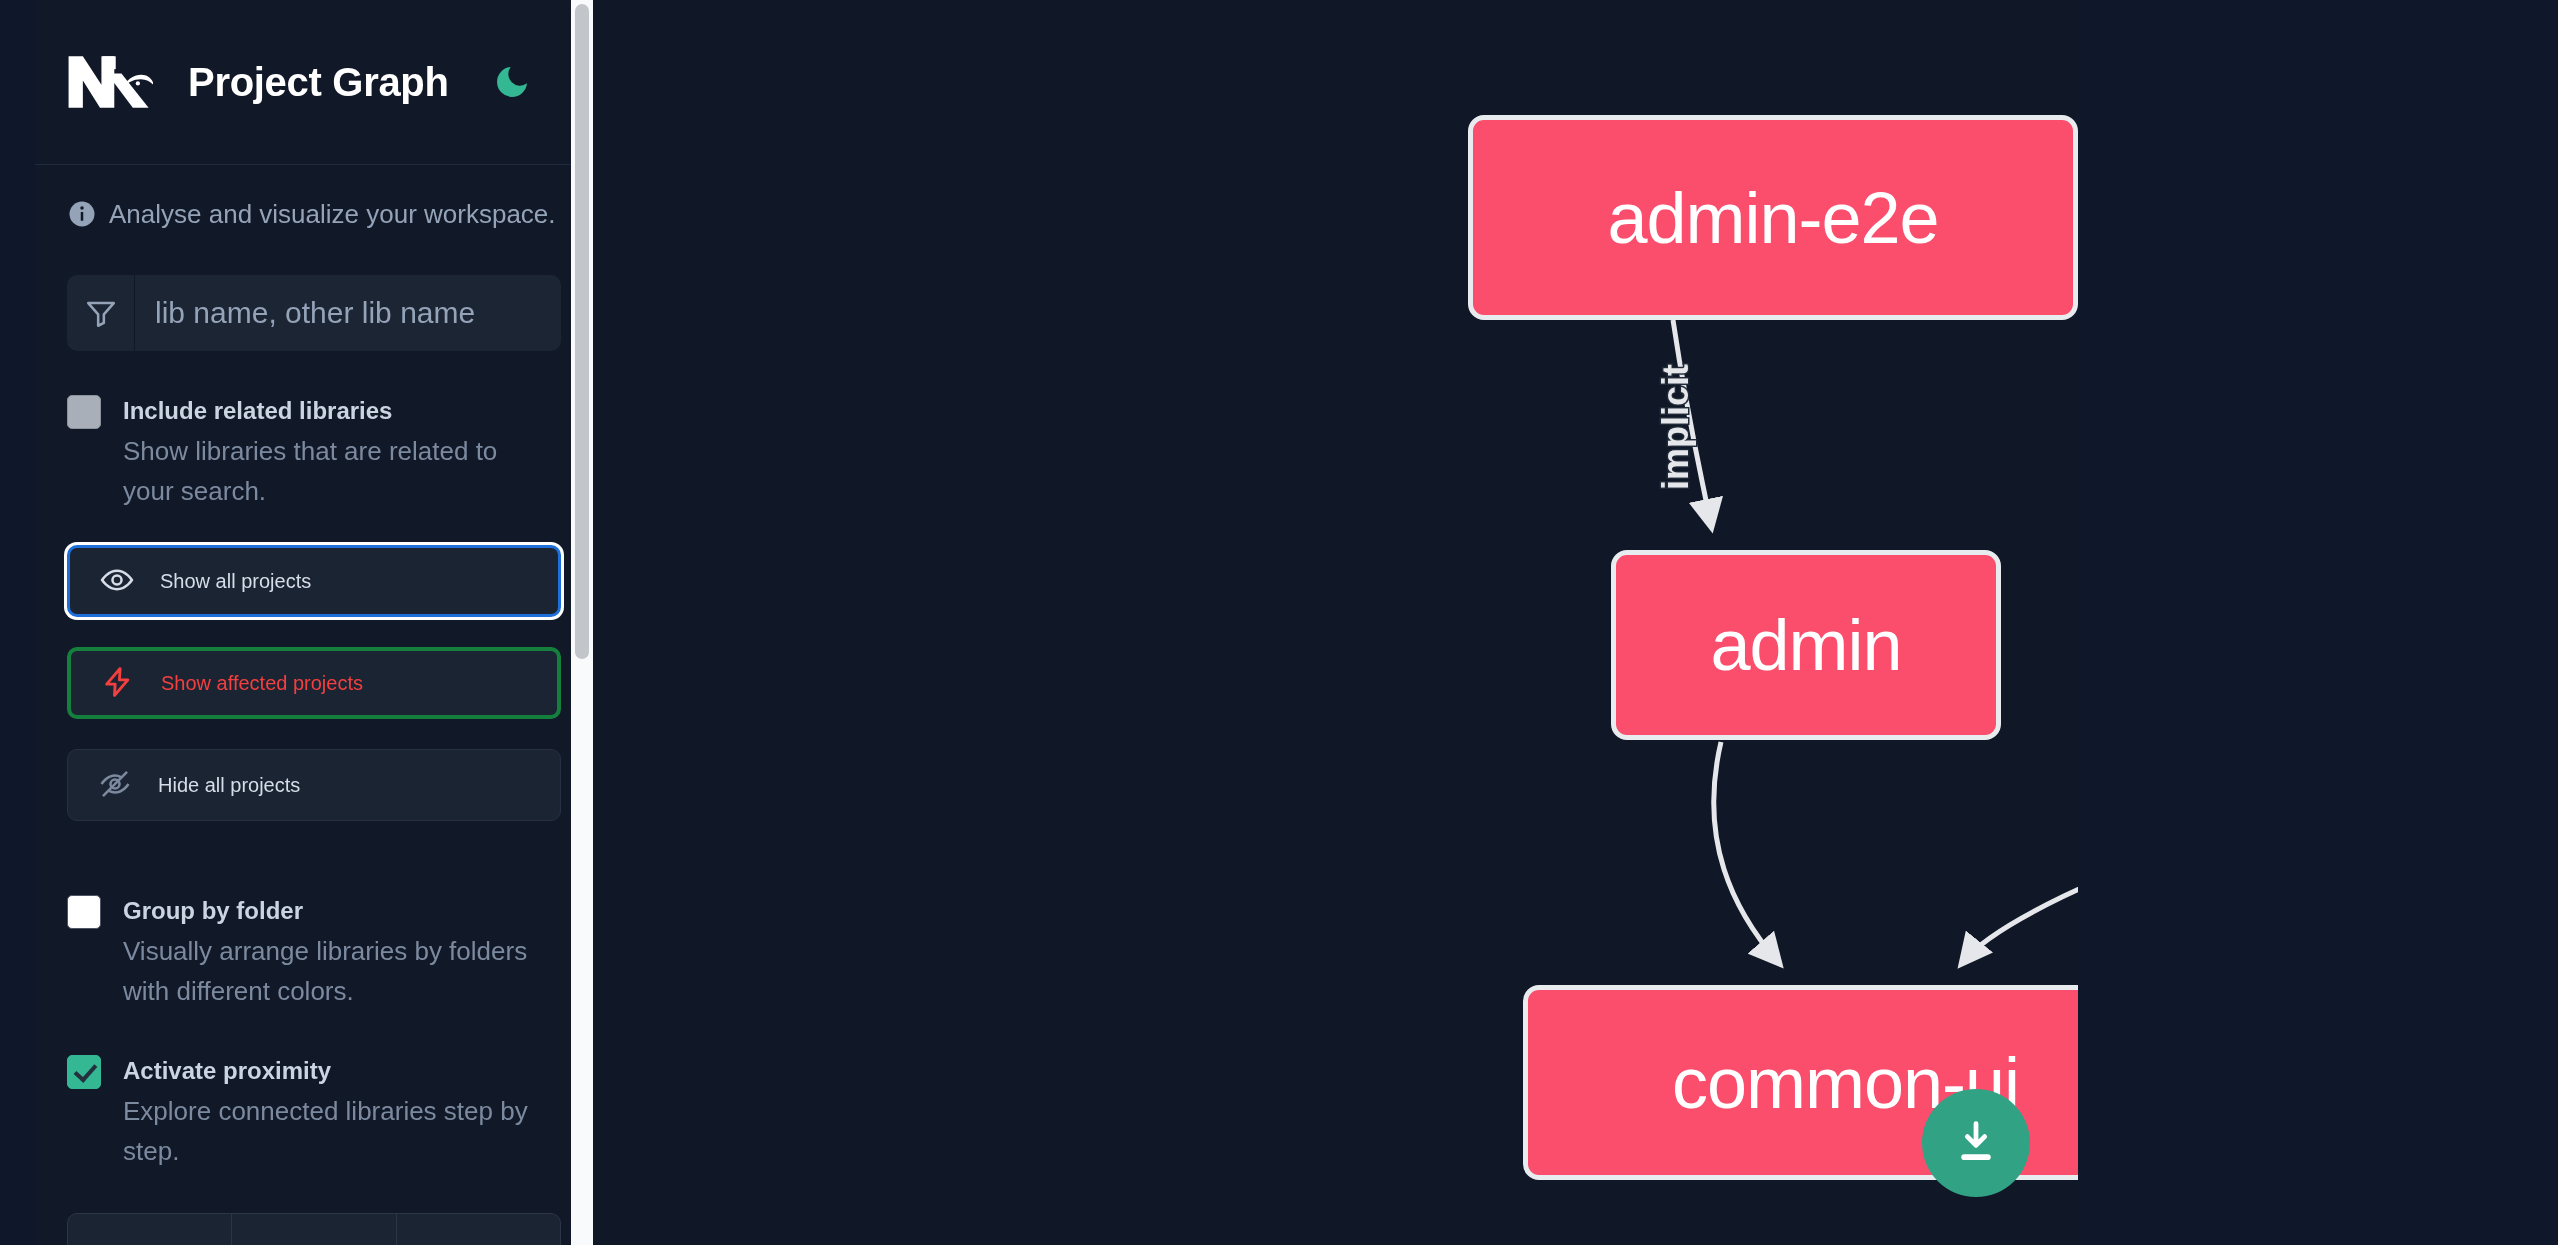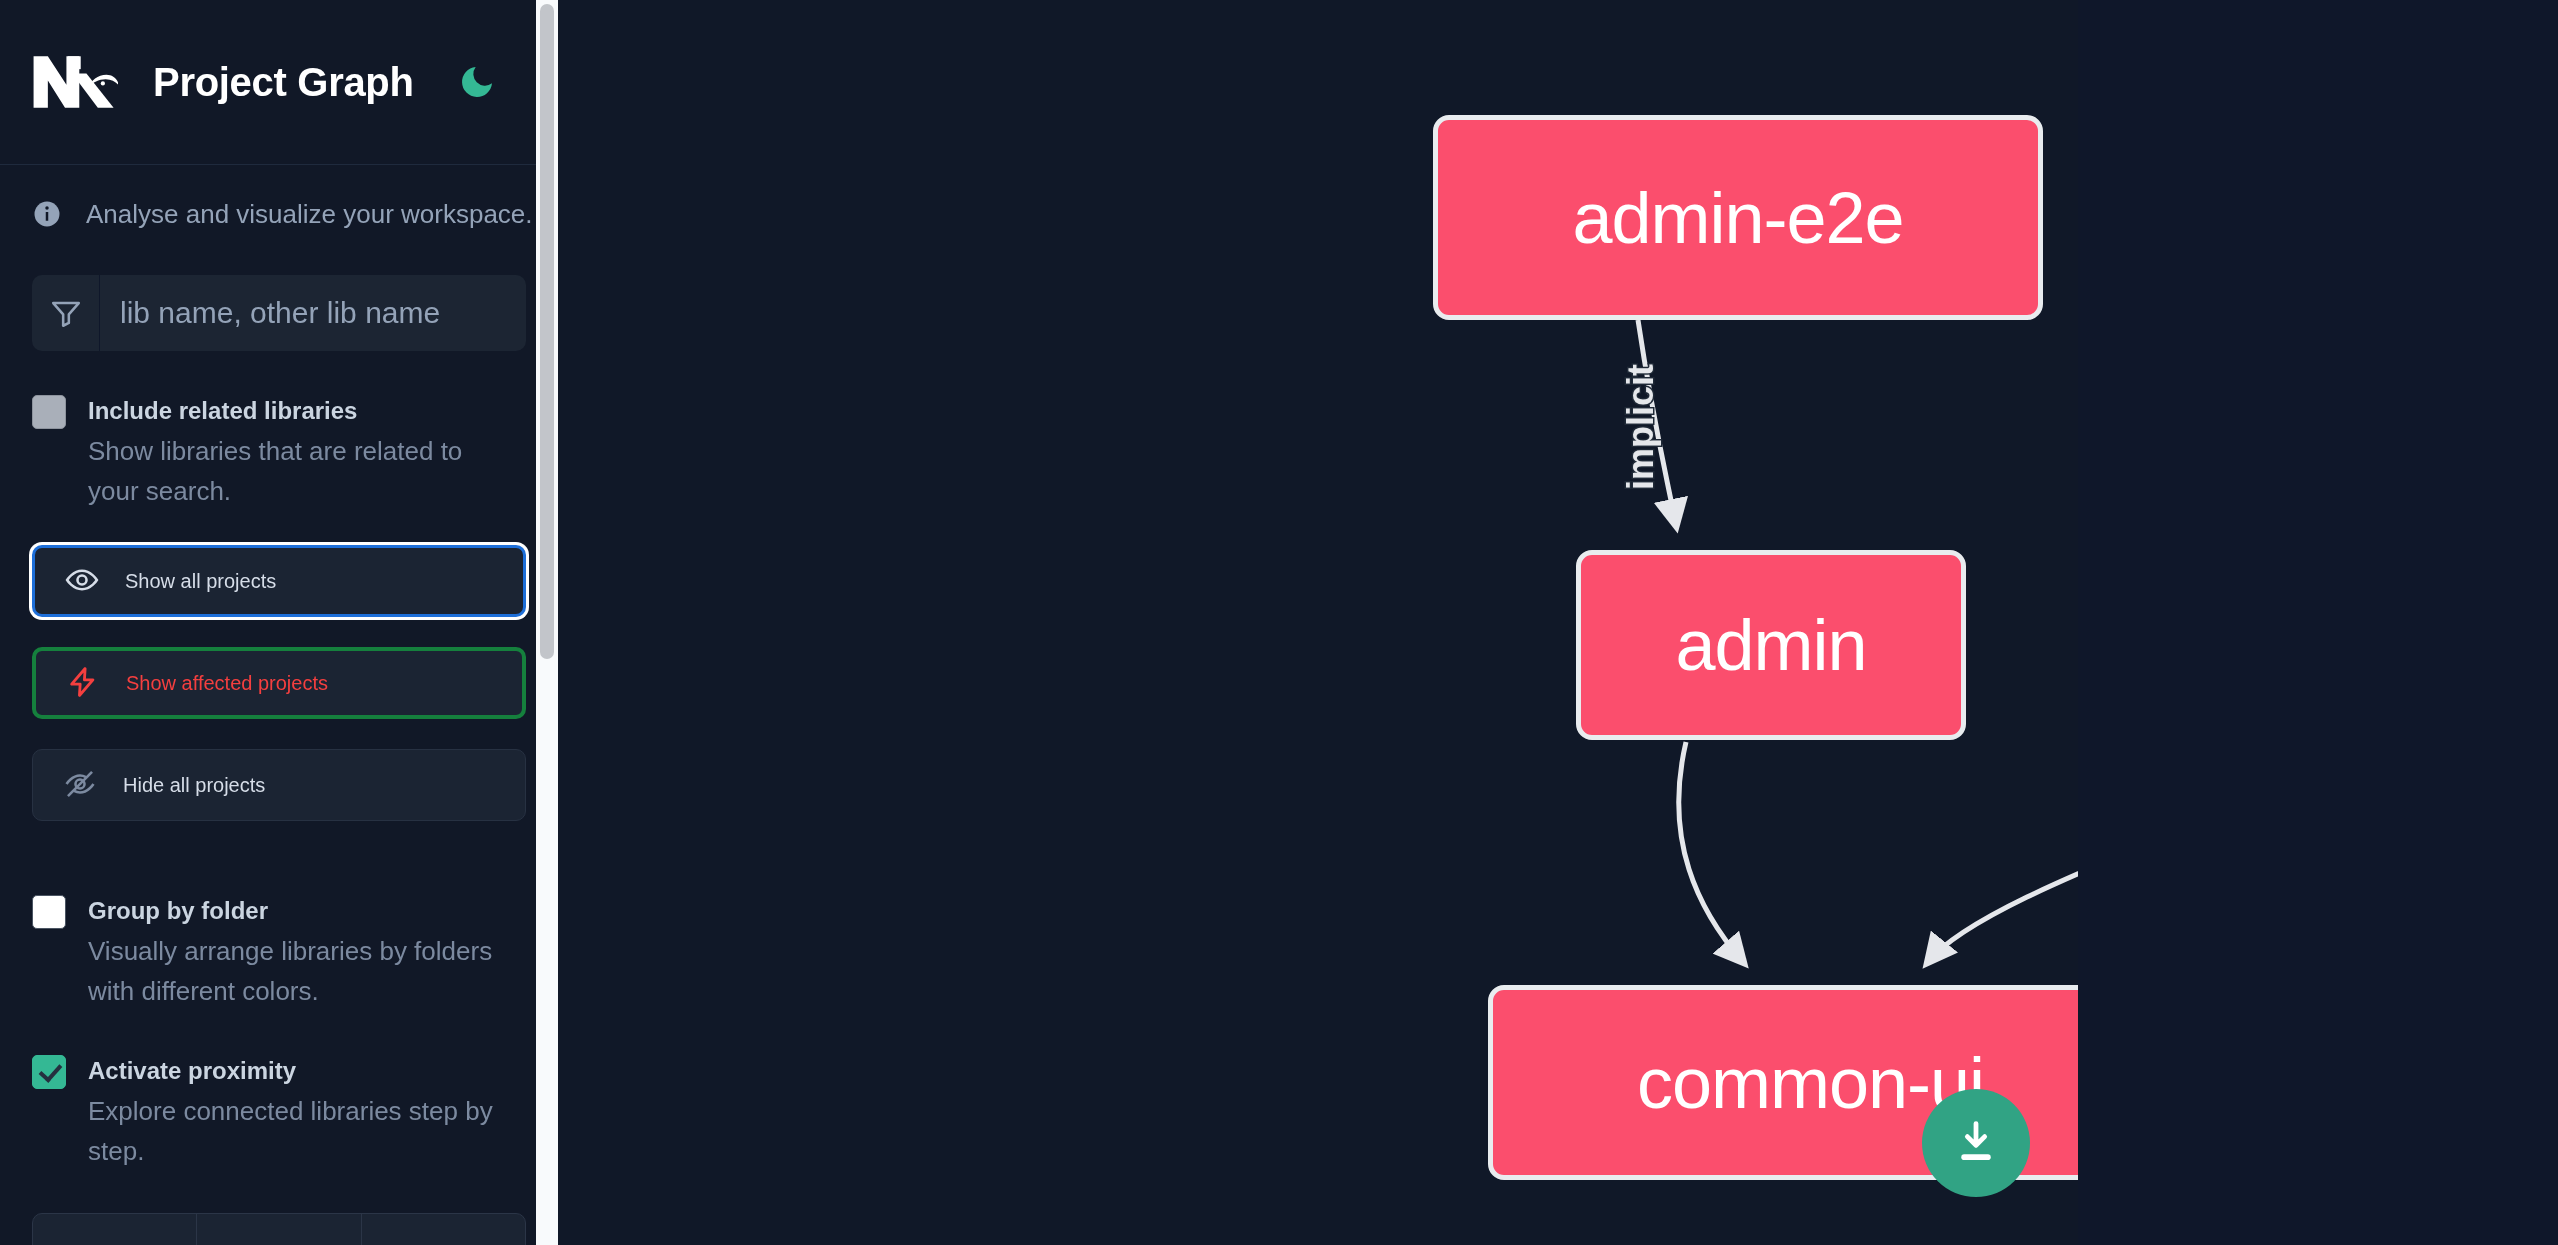--- a/index.html
+++ b/index.html
@@ -2,21 +2,21 @@
 <html><head>
 <meta charset="utf-8">
 <style>
   * { box-sizing: border-box; margin: 0; padding: 0; }
   html, body {
     width: 2558px; height: 1245px;
     background: #0f172a;
     font-family: "Liberation Sans", sans-serif;
     overflow: hidden;
   }
-  #app { display: flex; width: 2078px; height: 1245px; position: relative; }
+  #app { display: flex; width: 2078px; height: 1245px; position: relative; padding-left: 35px; }
 
   
   #sidebar {
     width: 558px; height: 1245px;
     background: #111827;
     position: relative;
     flex: 0 0 558px;
     overflow: hidden;
   }
   .sb-header {
@@ -44,21 +44,21 @@
   .sb-body { padding: 0 32px; }
 
   .desc-row {
     display: flex; align-items: center;
     padding-top: 36px;
     height: 62px;
   }
   .info-icon { flex: 0 0 30px; width: 30px; height: 30px; }
   .desc-text {
     color: #94a3b8; font-size: 26px;
-    margin-left: 24px; white-space: nowrap;
+    margin-left: 12px; white-space: nowrap;
   }
 
   .filter-wrap {
     margin-top: 48px;
     height: 76px;
     display: flex; align-items: stretch;
     background: #1c2533;
     border-radius: 10px;
     overflow: hidden;
   }

